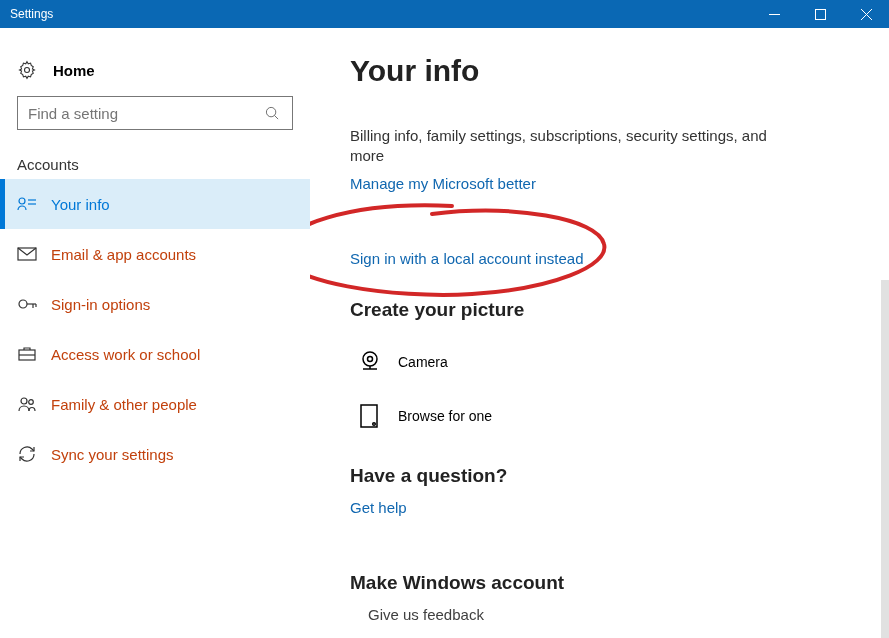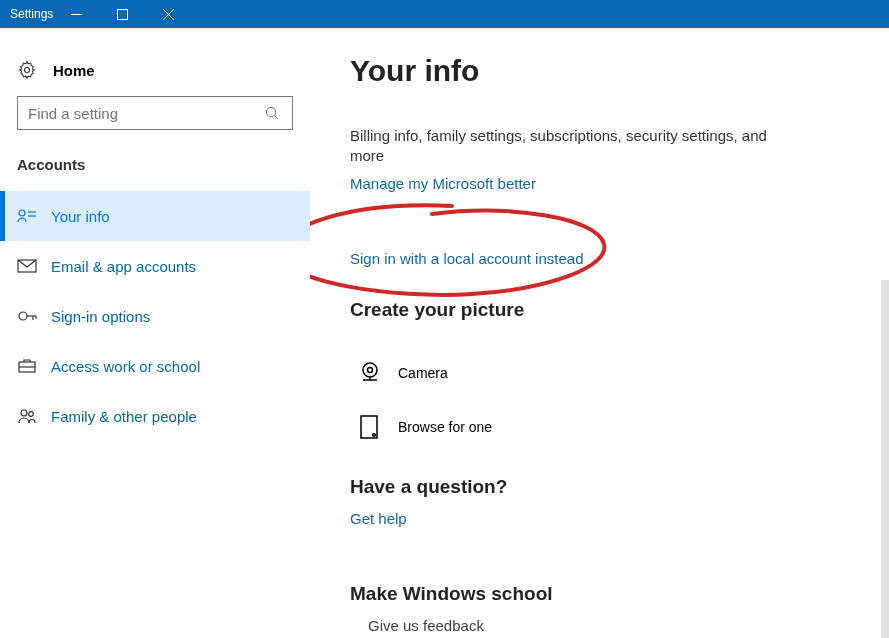--- a/index.html
+++ b/index.html
@@ -1,46 +1,46 @@
 <!DOCTYPE html>
 <html><head>
   <meta charset="utf-8">
   <style>
     * { margin:0; padding:0; box-sizing:border-box; font-family:"Segoe UI", Arial, sans-serif; }
     body { width:889px; height:638px; background:#fff; overflow:hidden; position:relative; }
-    .titlebar { height:28px; background:#0a68b4; color:#fff; display:flex; align-items:center; }
+    .titlebar { height:28px; background:#0a68b4; color:#fff; display:flex; align-items:center; justify-content:space-between; }
     .titlebar-title { font-size:12px; padding-left:10px; }
     .titlebar-controls { display:flex; height:100%; }
     .titlebar-btn { width:46px; height:100%; display:flex; align-items:center; justify-content:center; }
     .titlebar-btn svg { display:block; }
 
     .content { display:flex; height:calc(100% - 28px); }
     .sidebar { width:310px; padding-top:22px; }
     .home-row { display:flex; align-items:center; padding:0 17px; height:40px; margin-bottom:6px; }
     .home-row svg { margin-right:16px; }
     .home-label { font-size:15px; color:#000;font-weight:bold; }
 
     .search-wrap { padding:0 17px; margin-bottom:26px; }
     .search-box { display:flex; align-items:center; border:1px solid #777; height:34px; width:100%; padding:0 12px 0 10px; }
     .search-box input { border:0; outline:0; flex:1; font-size:15px; color:#555; background:transparent; }
-    .section-heading { font-size:15px; color:#333; padding:0 17px; margin-bottom:18px;font-weight:bold; }
+    .section-heading { font-size:15px; color:#333; padding:0 17px; margin-bottom:6px; }
 
     .navlist { list-style:none; }
-    .nav-item { display:flex; align-items:center; height:50px; padding:0 17px; font-size:15px; color:#0369a1; position:relative; }
+    .nav-item { display:flex; align-items:center; height:50px; padding:0 17px; font-size:15px; color:#c2410c; position:relative; }
     .nav-item svg, .nav-item .icon-slot { width:20px; margin-right:14px; flex:0 0 20px; }
     .nav-item.active { background:#daedf9; color:#0078d7; }
     .nav-item.active::before { content:""; position:absolute; left:0; top:0; bottom:0; width:5px; background:#0078d7; }
 
     .main { flex:1; padding:26px 60px 0 40px; overflow:auto; position:relative; }
     .page-title { font-size:30px; font-weight:600; color:#222; margin-bottom:38px; }
     .desc-text { font-size:15px; color:#333; line-height:1.35; max-width:440px; }
     .link { color:#1067b0; font-size:15px; display:inline-block; cursor:pointer; }
     .link.first { margin-top:8px; margin-bottom:58px; }
     .link.second { margin-bottom:32px; }
-    .sub-heading { font-size:19px; font-weight:600; color:#222; margin-bottom:39px; }
+    .sub-heading { font-size:19px; font-weight:600; color:#222; margin-bottom:28px; }
     .picture-list { list-style:none; margin-bottom:36px; }
     .picture-item { display:flex; align-items:center; margin-bottom:28px; font-size:14px; }
     .picture-item .ico { width:40px; display:flex; justify-content:center; margin-right:8px; }
     .q-heading { font-size:19px; font-weight:600; color:#222; margin-bottom:12px; }
     .help-link { color:#1067b0; font-size:15px; margin-bottom:56px; display:inline-block; }
     .better-heading { font-size:19px; font-weight:600; color:#222; margin-bottom:12px; }
     .feedback-link { color:#404040; font-size:15px;margin-left:18px; }
 
     .annot-ellipse { position:absolute; pointer-events:none; }
     .annot-ellipse svg path { stroke:#d22727; fill:none; stroke-width:4; stroke-linecap:round; }
@@ -131,20 +131,29 @@
         <span>Access work or school</span>
       </li>
       <li class="nav-item">
         <svg viewBox="0 0 20 20" fill="none" stroke="#333" stroke-width="1.2">
             <circle cx="7" cy="7" r="3"></circle>
             <circle cx="14" cy="8" r="2.3"></circle>
             <path d="M2 17c0-2.8 2.2-5 5-5s5 2.2 5 5"></path>
             <path d="M12 17c0-2 1.3-3.5 3-3.5s3 1.5 3 3.5"></path>
           </svg>
         <span>Family &amp; other people</span>
+      </li>
+      <li class="nav-item">
+        <svg viewBox="0 0 20 20" fill="none" stroke="#333" stroke-width="1.2">
+            <path d="M3 10a7 7 0 0 1 12-5l2 2"></path>
+            <path d="M17 10a7 7 0 0 1-12 5l-2-2"></path>
+            <path d="M17 3v4h-4"></path>
+            <path d="M3 17v-4h4"></path>
+          </svg>
+        <span>Sync your settings</span>
       </li>
     </ul>
   </div>
 
   <div class="main">
     <h1 class="page-title">Your info</h1>
 
     <p class="desc-text">Billing info, family settings, subscriptions, security settings, and more</p>
     <a class="link first">Manage my Microsoft better</a>
     <br>
@@ -172,21 +181,21 @@
             </svg>
         </span>
         <span>Browse for one</span>
       </li>
     </ul>
 
     <h2 class="q-heading">Have a question?</h2>
     <a class="help-link">Get help</a>
     <br>
 
-    <h2 class="better-heading">Make Windows school</h2>
+    <h2 class="better-heading">Make Windows account</h2>
     <a class="feedback-link">Give us feedback</a>
 
     
     <div class="annot-ellipse" style="left:-48px; top:168px;">
       <svg width="360" height="110" viewBox="0 0 360 110">
         <path d="M190 10 C90 5, 15 30, 18 58 C22 86, 130 103, 210 98 C290 93, 348 70, 342 48 C336 22, 250 8, 170 18"></path>
       </svg>
     </div>
 
   </div>

